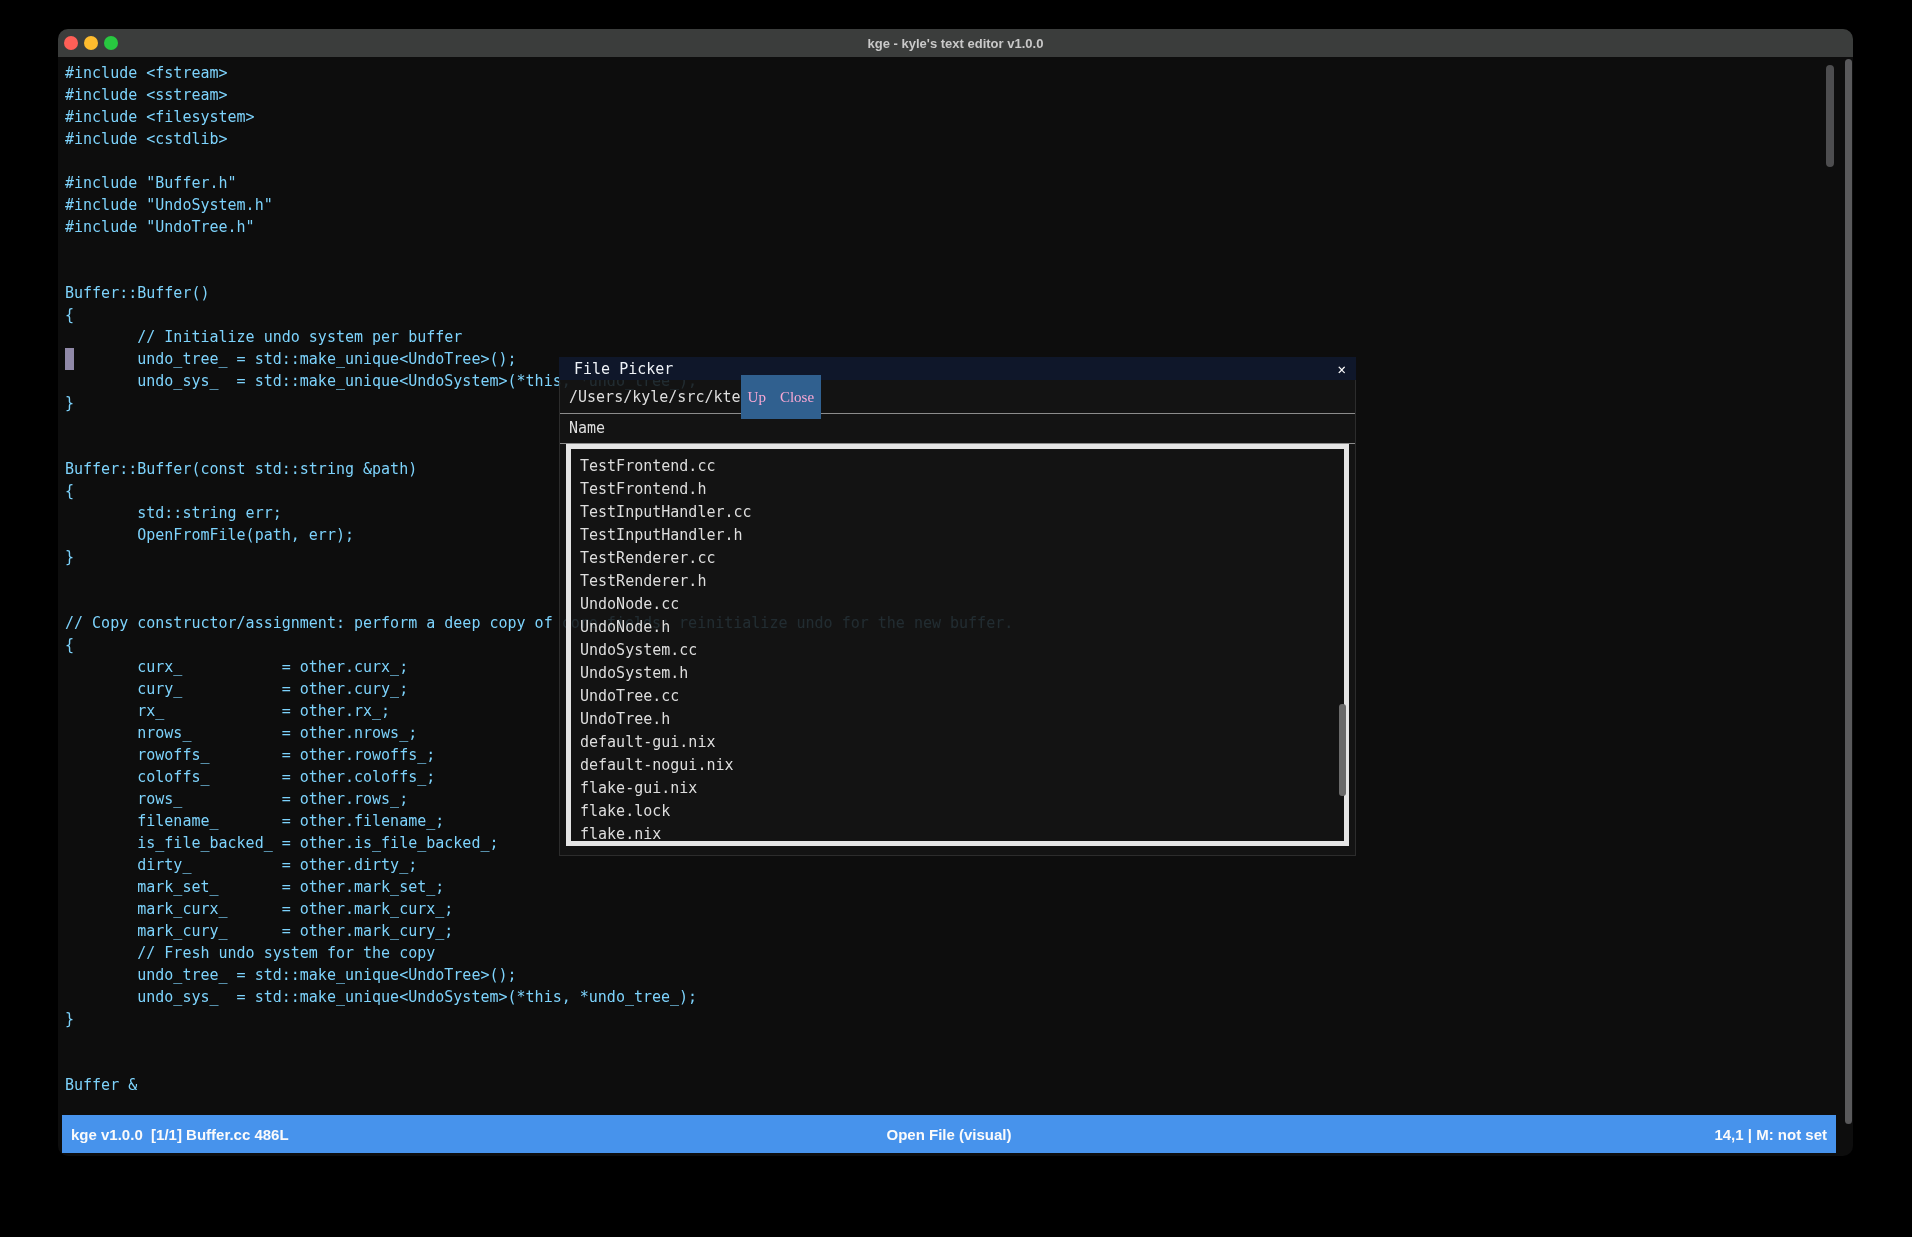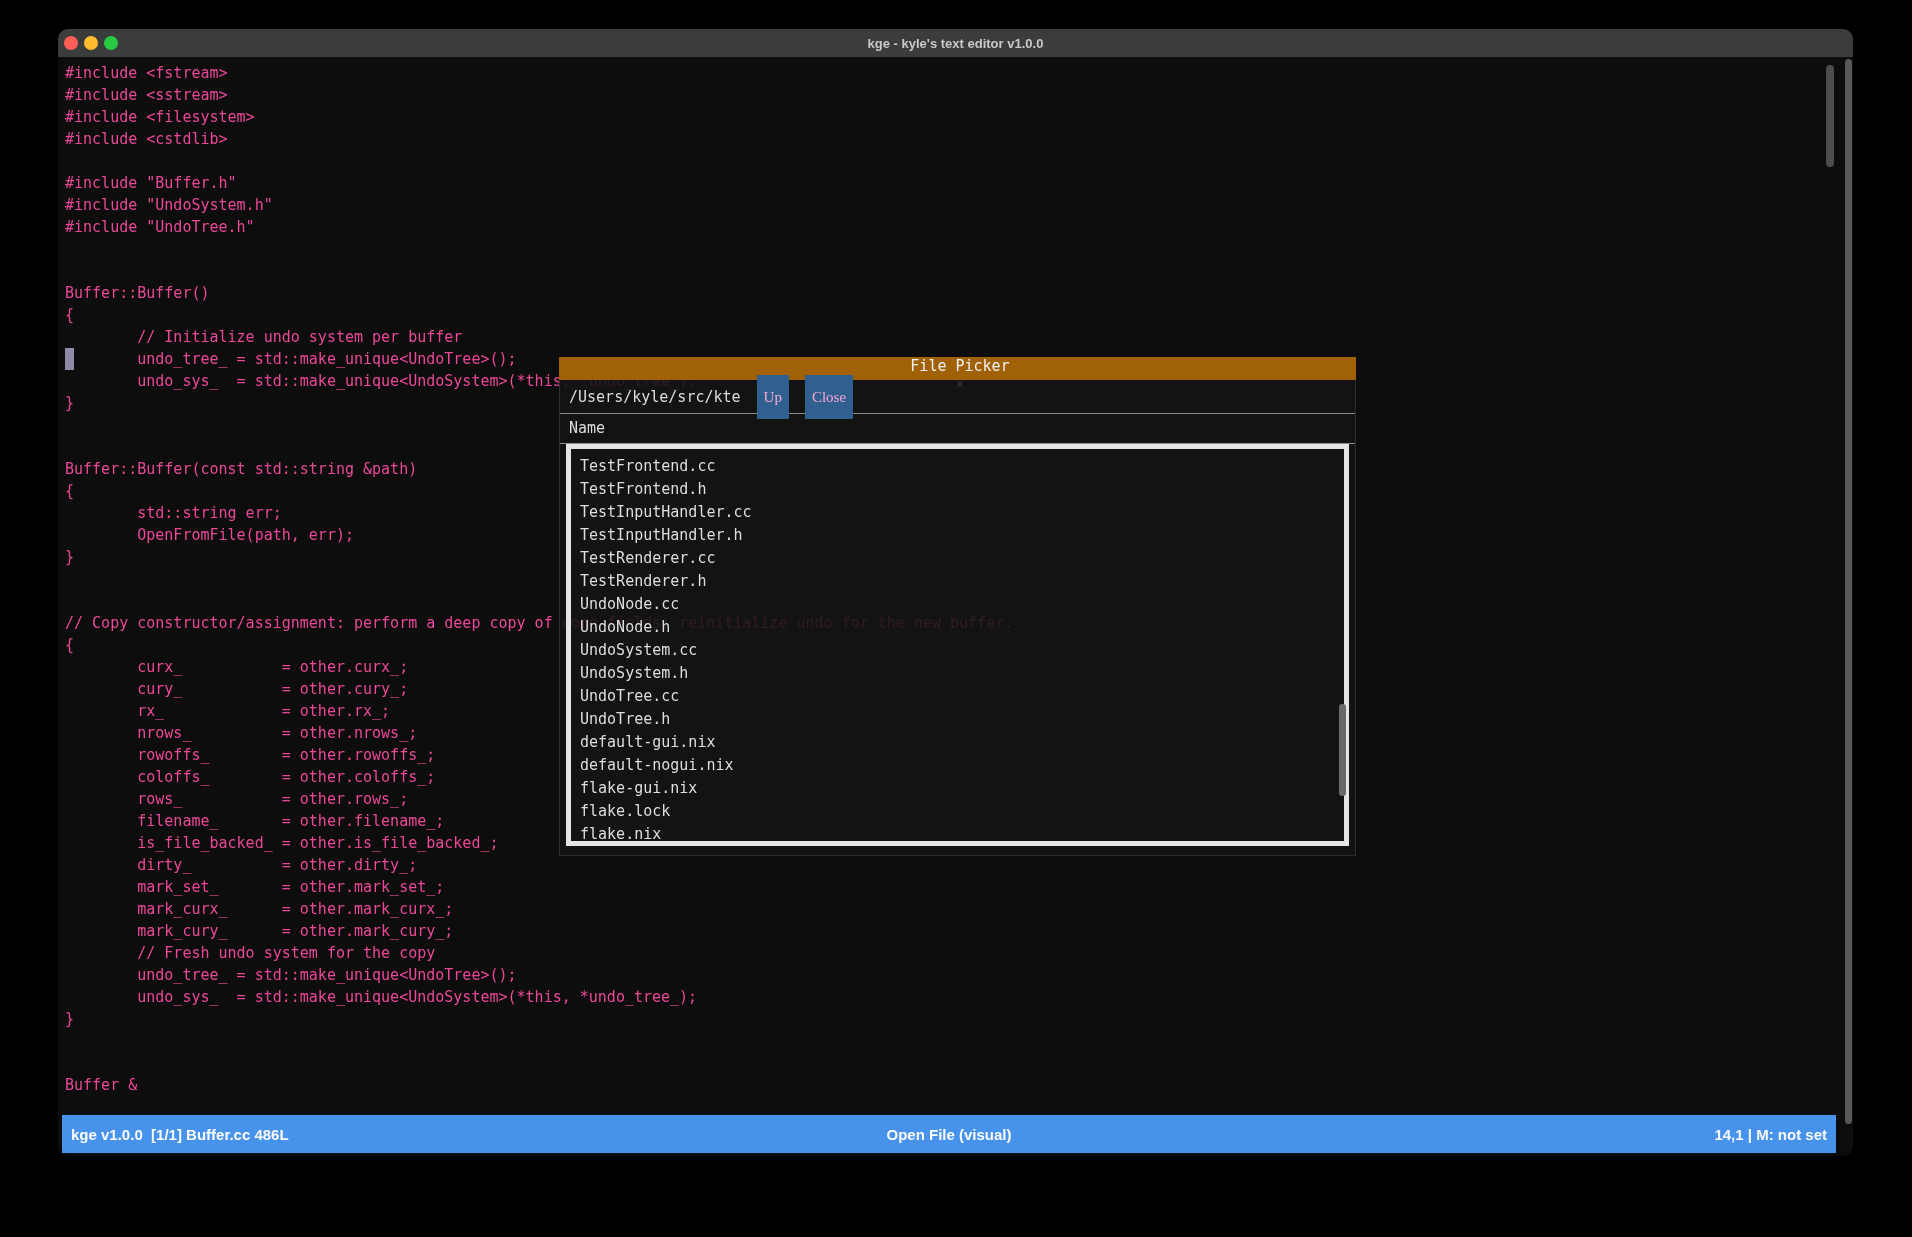--- a/index.html
+++ b/index.html
@@ -19,51 +19,51 @@
   .light.yellow{background:#febc2e;}
   .light.green{background:#28c840;}
   .win-title{
     position:absolute;left:0;right:0;text-align:center;
     font-family:"Liberation Sans",sans-serif;font-weight:bold;font-size:13px;color:#c9c9c9;
   }
 
   .editor{position:absolute;left:0;top:28px;right:0;bottom:0;}
   .code{
     position:absolute;left:7px;top:5px;z-index:1;
-    font-family:"DejaVu Sans Mono",monospace;font-size:15px;line-height:22px;color:#ec4899;
+    font-family:"DejaVu Sans Mono",monospace;font-size:15px;line-height:22px;color:#7dd3fc;
   }
   .code-line{height:22px;white-space:pre;}
   .cursor{
     position:absolute;left:7px;top:291px;width:9px;height:22px;background:#9089a8;z-index:2;
   }
 
   .window-scrollbar{
     position:absolute;right:1px;top:30px;width:7px;height:1065px;
     background:#59595b;border-radius:4px;z-index:3;
   }
   .text-scroll-thumb{
     position:absolute;right:19px;top:36px;width:8px;height:102px;
     background:#4d4d4f;border-radius:4px;z-index:3;
   }
 
   .dialog{
     position:absolute;left:501px;top:328px;width:797px;height:499px;z-index:10;
     font-family:"DejaVu Sans Mono",monospace;font-size:15px;color:#dedede;
   }
   .dialog-titlebar{
-    position:absolute;left:0;top:0;right:0;height:23px;background:#a16207;
-    display:flex;align-items:center;padding:0 10px 0 15px;color:#eef2f7;flex-direction:column;
+    position:absolute;left:0;top:0;right:0;height:23px;background:#0f172a;
+    display:flex;align-items:center;padding:0 10px 0 15px;color:#eef2f7;
   }
   .dialog-title{flex:1;}
   .dialog-close{font-size:14px;color:#fff;cursor:default;}
   .dialog-body{
     position:absolute;left:0;top:23px;right:0;bottom:0;
     background:rgba(20,20,20,0.88);border:1px solid #2c2c2c;border-top:none;
   }
-  .path-row{height:33px;display:flex;align-items:center;gap:16px;padding-left:9px;}
+  .path-row{height:33px;display:flex;align-items:center;gap:0;padding-left:9px;}
   .dlg-btn{
     background:#30608f;color:#f9a8d4;padding:13px 7px;line-height:18px;
     border:none;font-family:Liberation Serif, serif;font-size:15px;
   }
   .sep{border:none;border-top:1px solid #8c8c8c;margin:0;}
   .name-row{height:29px;line-height:29px;padding-left:9px;}
   .file-list{
     position:relative;margin:0 6px;height:402px;border:5px solid #e5e5e5;
     padding:6px 0 0 9px;overflow:hidden;
   }

